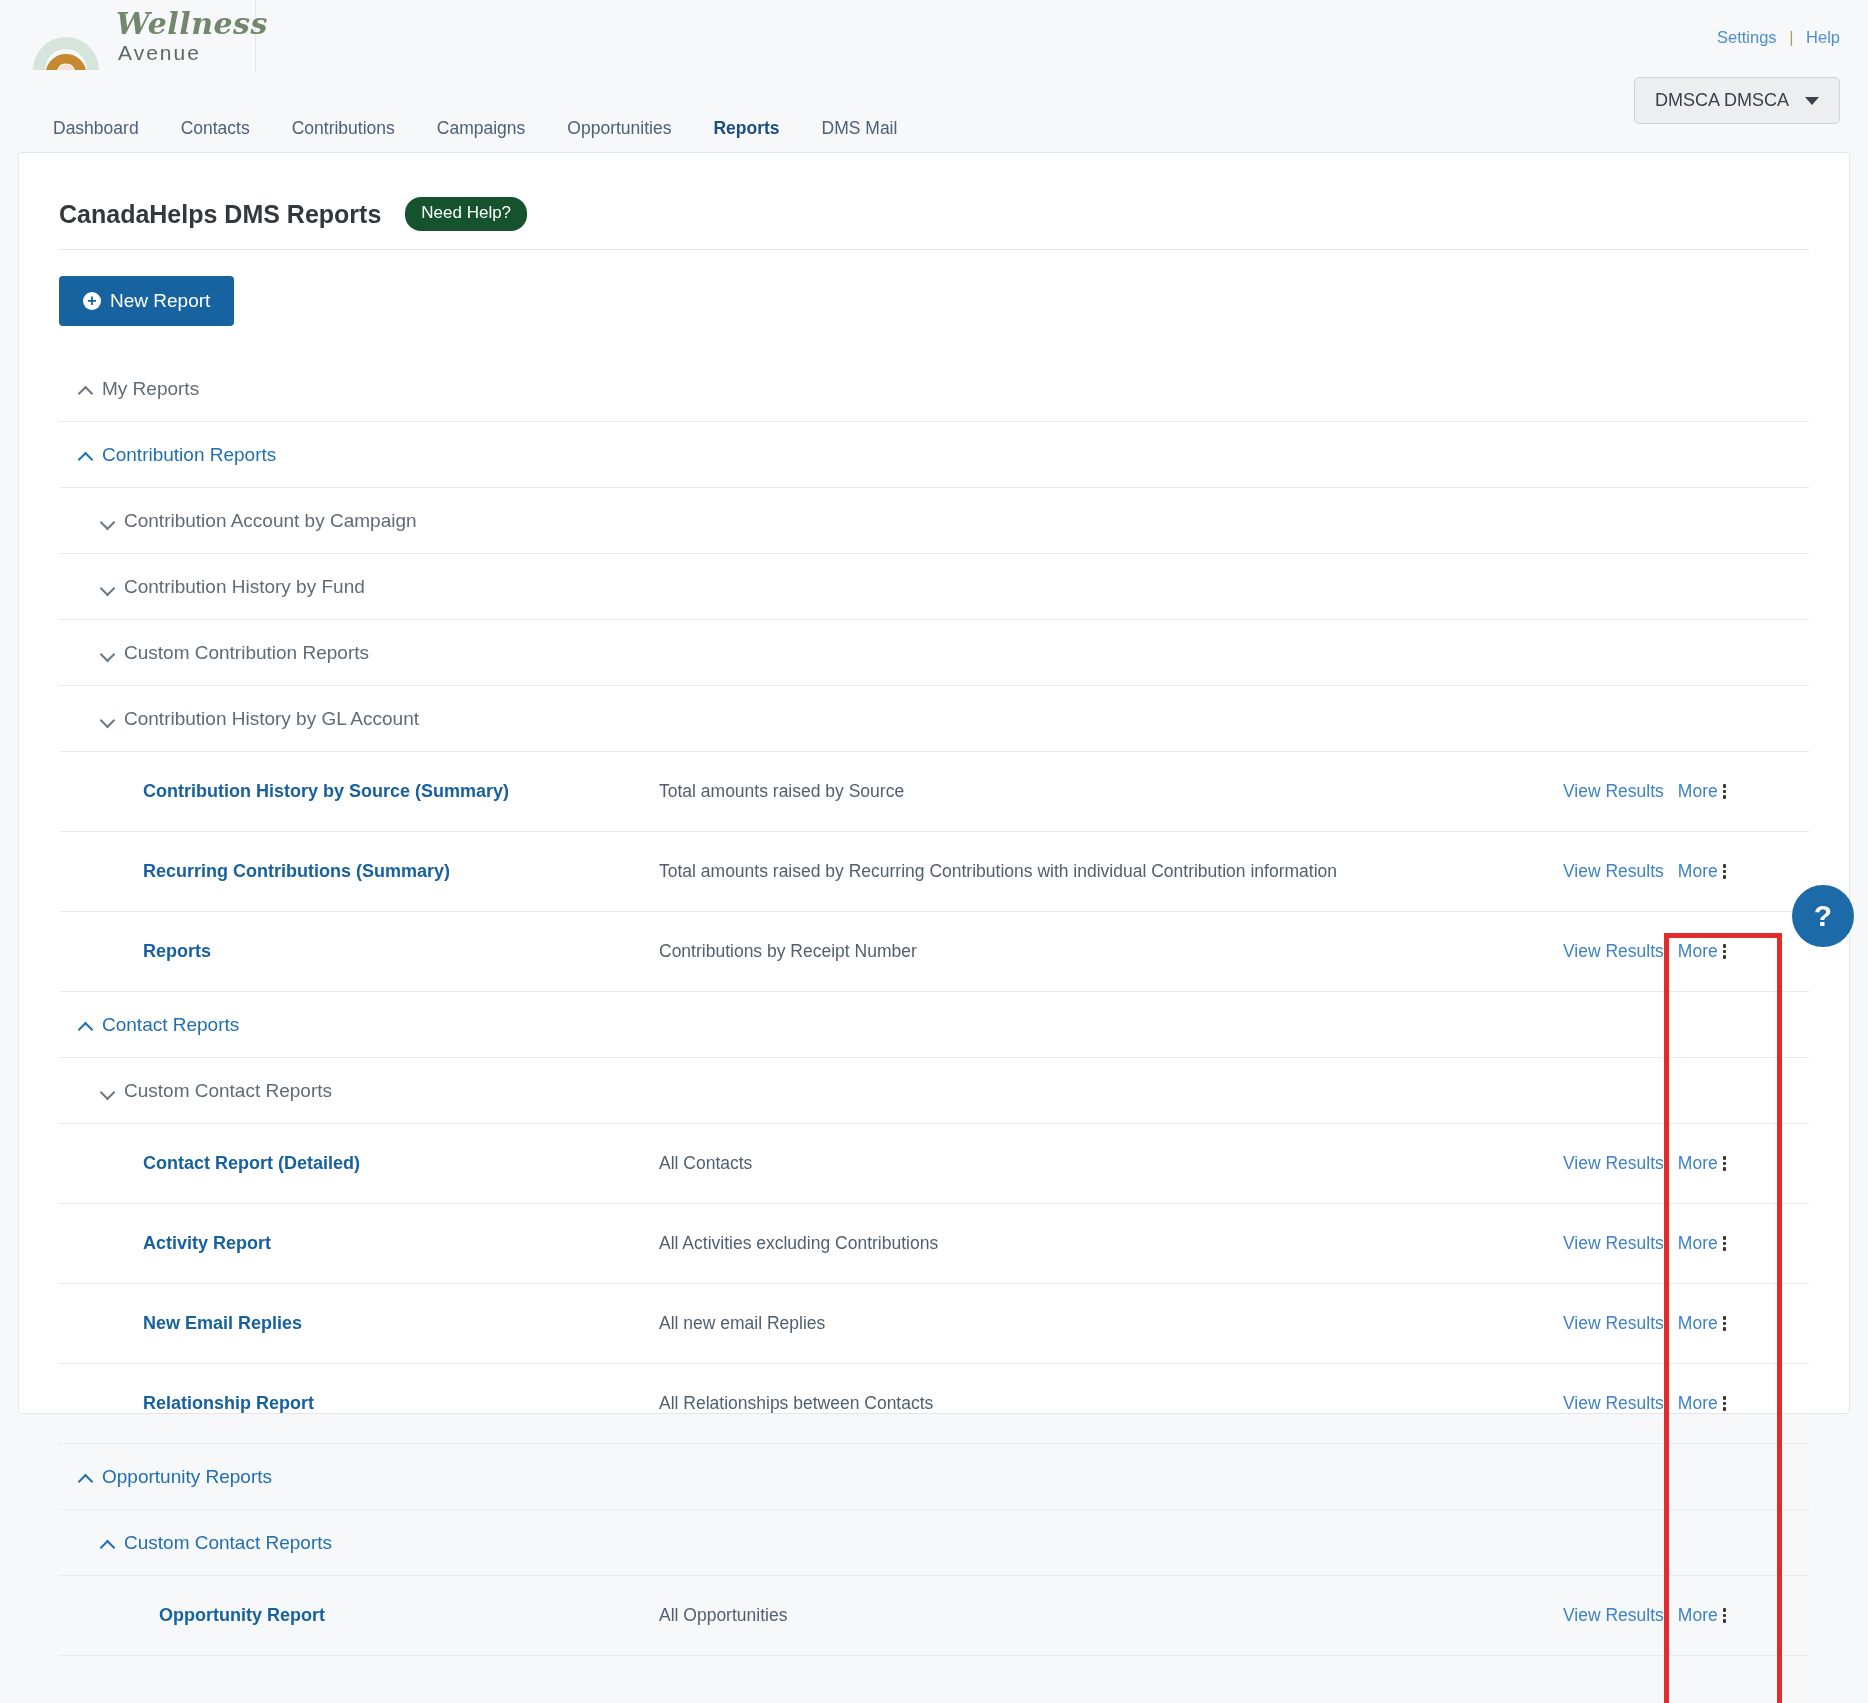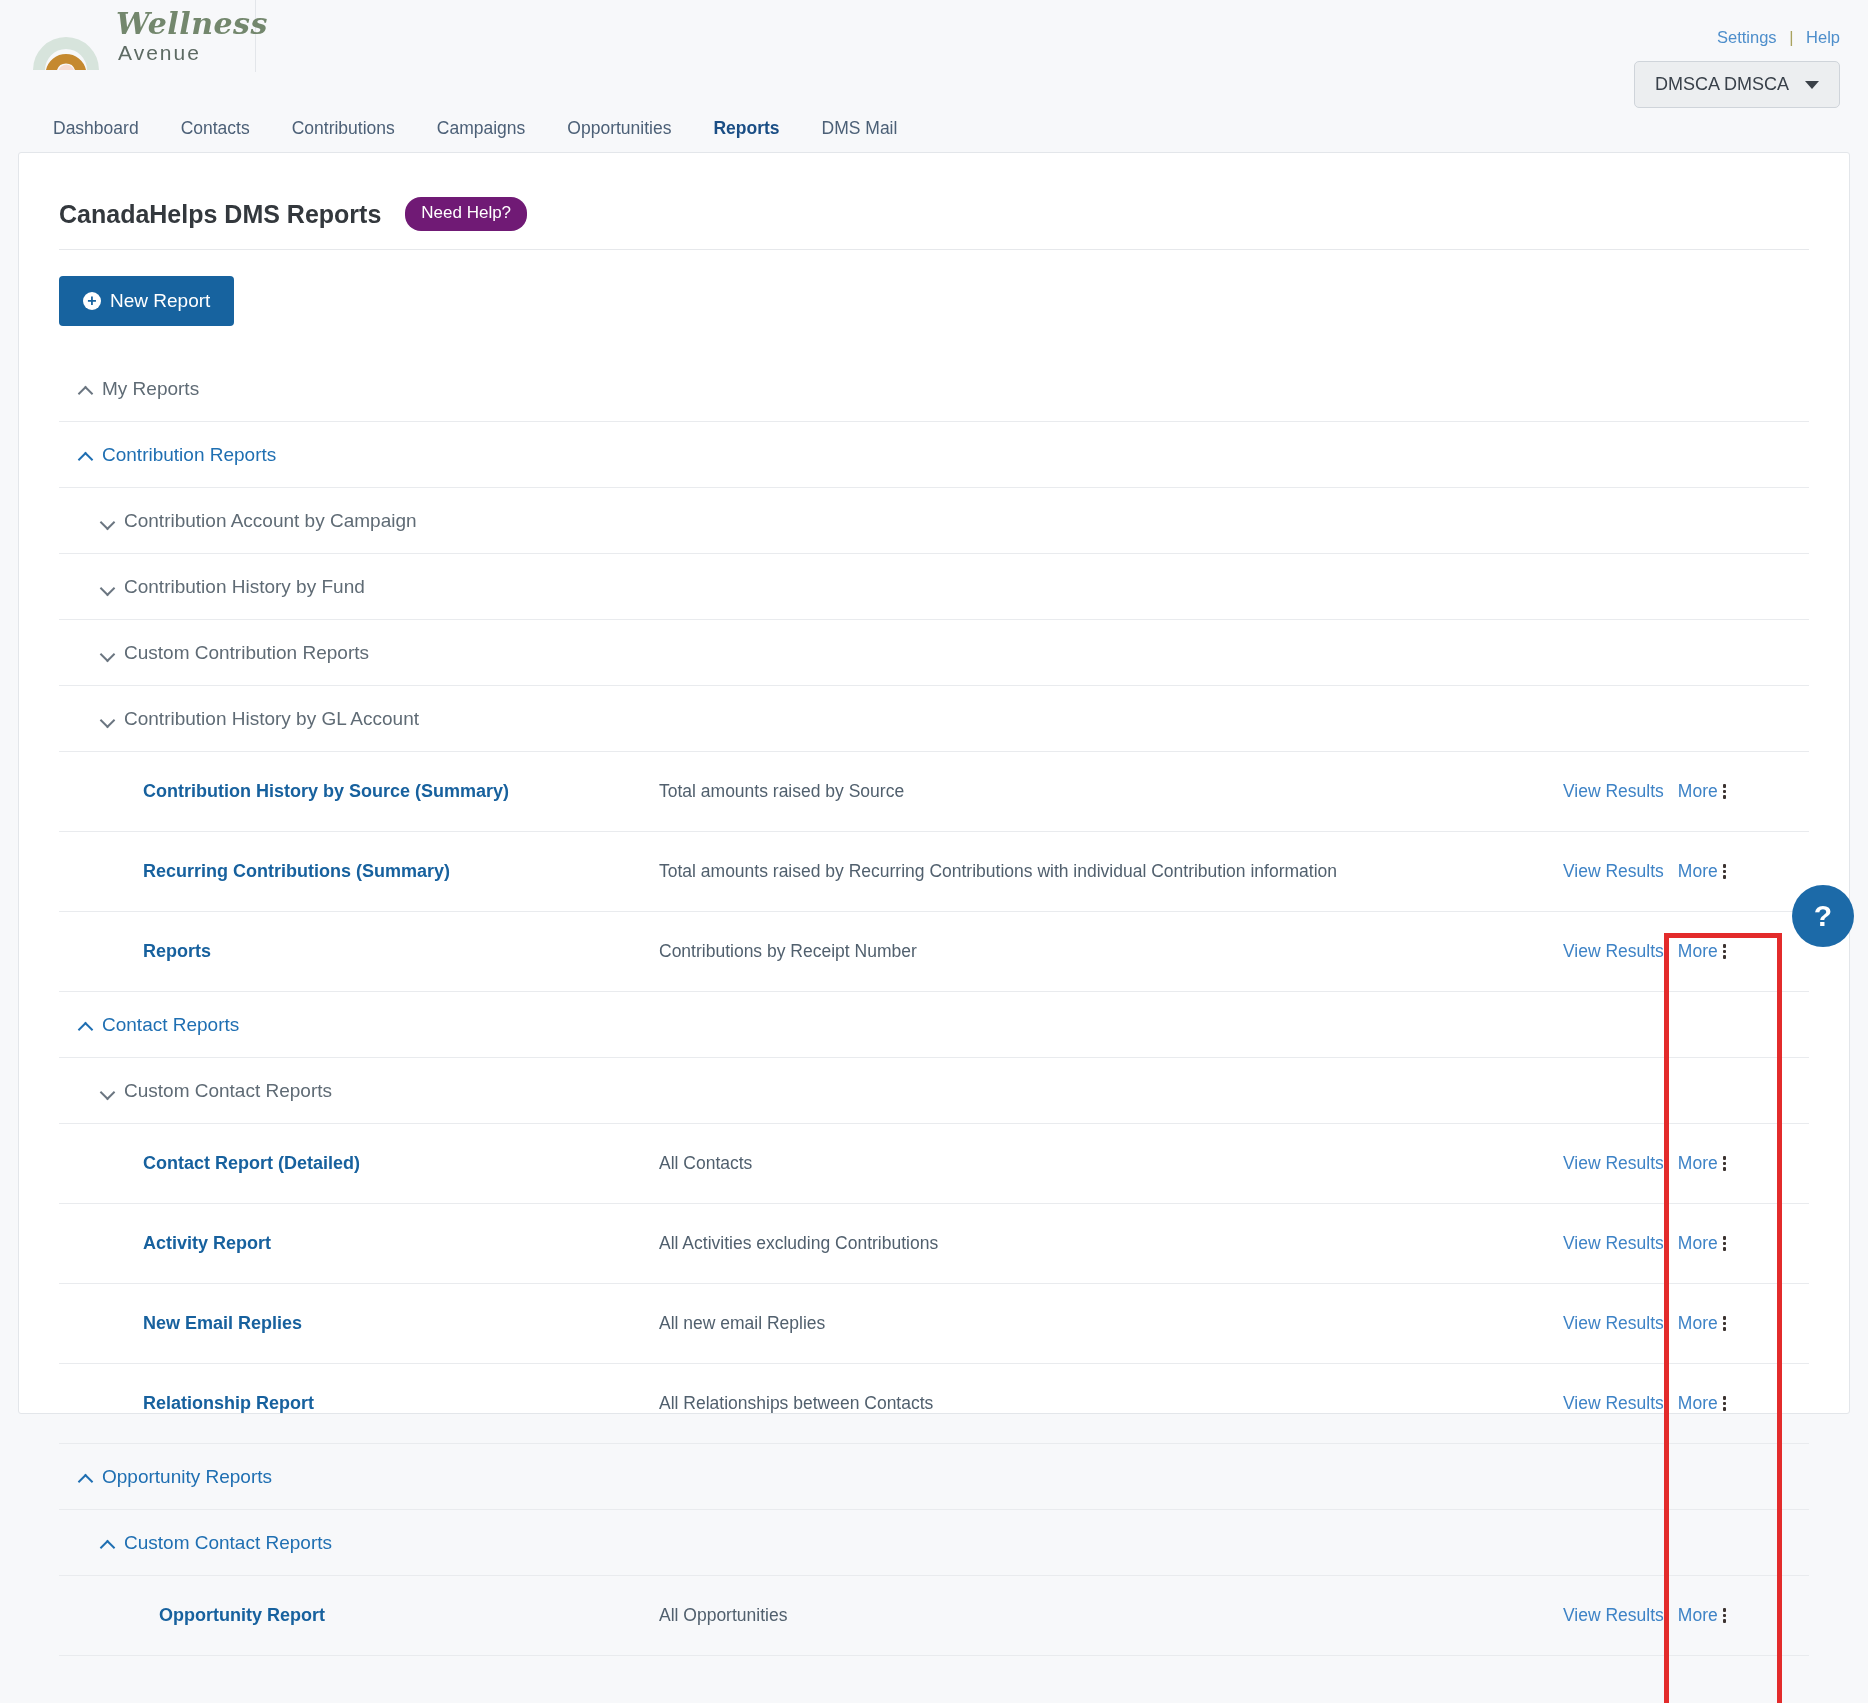--- a/index.html
+++ b/index.html
@@ -75,21 +75,21 @@
 
   .topright {
     position:absolute;
     right:28px; top:28px;
     text-align:right;
   }
   .util-links { font-size:16.5px; color:#4d8ecb; }
   .util-links a { color:#4d8ecb; text-decoration:none; cursor:pointer; }
   .util-sep { color:#a9a25e; margin:0 8px; }
   .acct-btn {
-    margin-top:14px;
+    margin-top:30px;
     display:inline-flex;
     align-items:center;
     gap:16px;
     background:#eceef0;
     border:1px solid #cfd4da;
     border-radius:5px;
     padding:12px 20px;
     font-size:18px;
     color:#39414a;
     cursor:pointer;
@@ -114,21 +114,21 @@
 
   .title-row {
     display:flex;
     align-items:center;
     gap:24px;
     padding-bottom:18px;
     border-bottom:1px solid #e6e8eb;
   }
   .page-title { font-size:25px; font-weight:bold; color:#33383d; }
   .need-help {
-    background:#701a75;
+    background:#14532d;
     color:#fff;
     font-size:17px;
     padding:6px 16px 8px;
     border-radius:16px;
     cursor:pointer;
   }
 
   .new-report {
     margin-top:26px;
     display:inline-flex;

